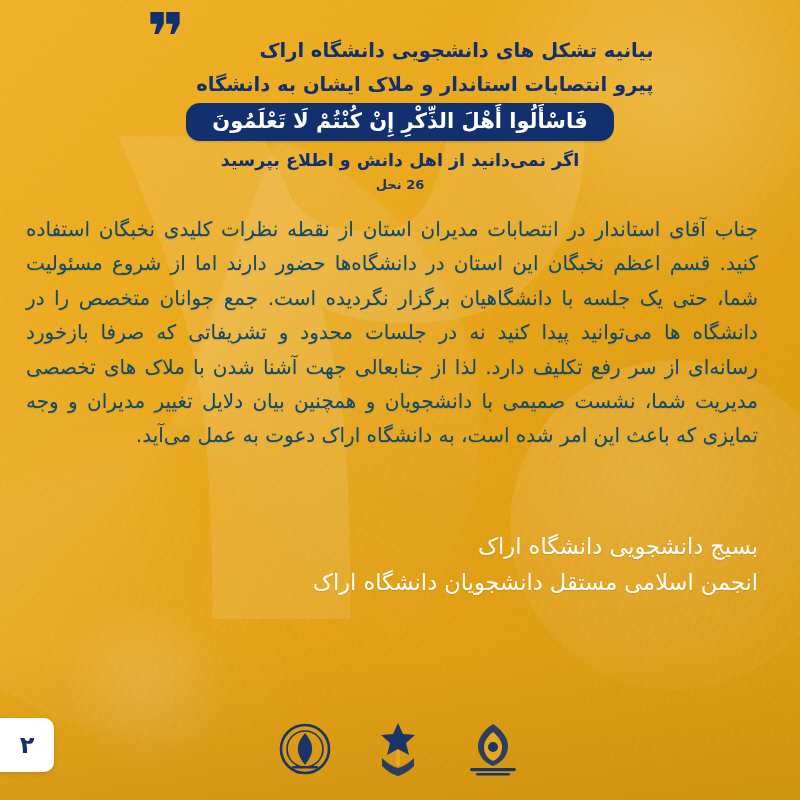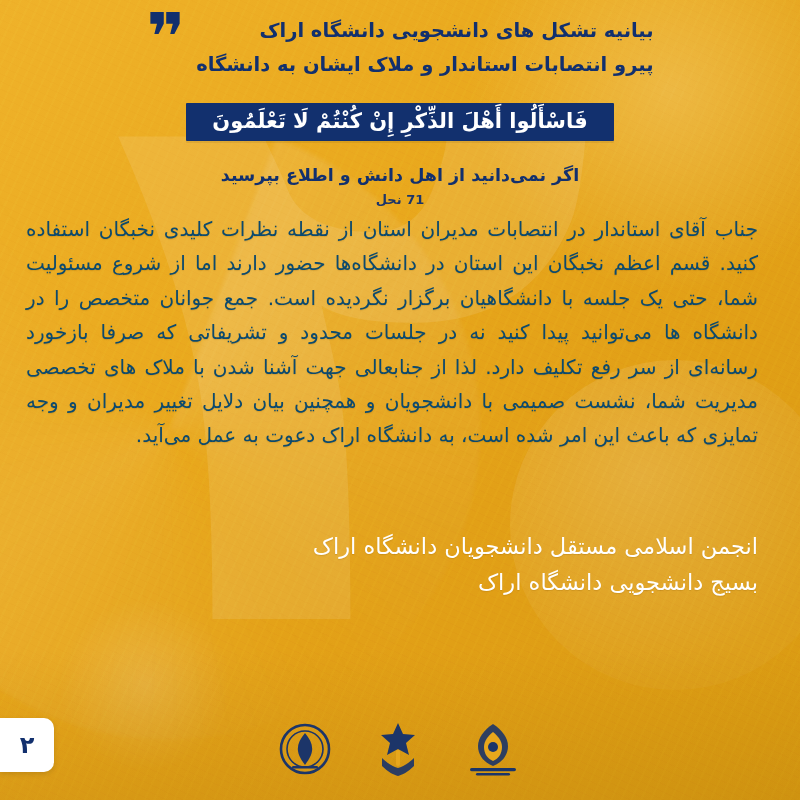--- a/index.html
+++ b/index.html
@@ -96,20 +96,21 @@
   }
   .header-inner {
     display: flex;
     flex-direction: row;
     align-items: flex-start;
     gap: 14px;
   }
   .header-texts {
     text-align: right;
     color: #13306b;
+    margin-top: 20px;
   }
   .header-line {
     font-size: 19.5px;
     font-weight: 700;
     line-height: 1.75;
     color: #12306e;
     white-space: nowrap;
   }
   .quote-mark {
     color: #12306e;
@@ -127,26 +128,26 @@
     left: 0; right: 0;
     text-align: center;
   }
   .verse-bar {
     display: inline-block;
     background: #12306e;
     color: #ffffff;
     font-size: 21px;
     font-weight: 700;
     padding: 6px 26px 8px 26px;
-    border-radius: 1px;
+    border-radius: 14px;
     letter-spacing: 0.5px;
     box-shadow: 0 2px 0 rgba(0,0,0,0.07);
   }
   .verse-translation {
-    margin-top: 24px;
+    margin-top: 9px;
     font-size: 17.5px;
     font-weight: 700;
     color: #12306e;
   }
   .verse-ref {
     margin-top: 7px;
     font-size: 13px;
     font-weight: 700;
     color: #12306e;
     opacity: 0.95;
@@ -237,30 +238,30 @@
         <div class="header-line">بیانیه تشکل های دانشجویی دانشگاه اراک</div>
         <div class="header-line">پیرو انتصابات استاندار و ملاک ایشان به دانشگاه</div>
       </div>
       <div class="quote-mark">❞</div>
     </div>
   </div>
 
   <div class="verse-wrap">
     <div class="verse-bar">فَاسْأَلُوا أَهْلَ الذِّكْرِ إِنْ كُنْتُمْ لَا تَعْلَمُونَ</div>
     <div class="verse-translation">اگر نمی‌دانید از اهل دانش و اطلاع بپرسید</div>
-    <div class="verse-ref">71 نحل</div>
+    <div class="verse-ref">26 نحل</div>
   </div>
 
   <div class="body-text">
     <p>جناب آقای استاندار در انتصابات مدیران استان از نقطه نظرات کلیدی نخبگان استفاده کنید. قسم اعظم نخبگان این استان در دانشگاه‌ها حضور دارند اما از شروع مسئولیت شما، حتی یک جلسه با دانشگاهیان برگزار نگردیده است. جمع جوانان متخصص را در دانشگاه ها می‌توانید پیدا کنید نه در جلسات محدود و تشریفاتی که صرفا بازخورد رسانه‌ای از سر رفع تکلیف دارد. لذا از جنابعالی جهت آشنا شدن با ملاک های تخصصی مدیریت شما، نشست صمیمی با دانشجویان و همچنین بیان دلایل تغییر مدیران و وجه تمایزی که باعث این امر شده است، به دانشگاه اراک دعوت به عمل می‌آید.</p>
   </div>
 
   <div class="signatures">
+    <div>بسیج دانشجویی دانشگاه اراک</div>
     <div>انجمن اسلامی مستقل دانشجویان دانشگاه اراک</div>
-    <div>بسیج دانشجویی دانشگاه اراک</div>
   </div>
 
   <div class="page-number">۲</div>
 
   <div class="footer-logos">
 
     <div class="logo">
       <svg width="62" height="58" viewBox="0 0 62 58" aria-hidden="true">
         <g fill="#12306e">
           <path d="M31 4 C22 10 16 18 16 26 C16 36 23 43 31 46 C39 43 46 36 46 26 C46 18 40 10 31 4 Z" opacity="0.9"></path>

